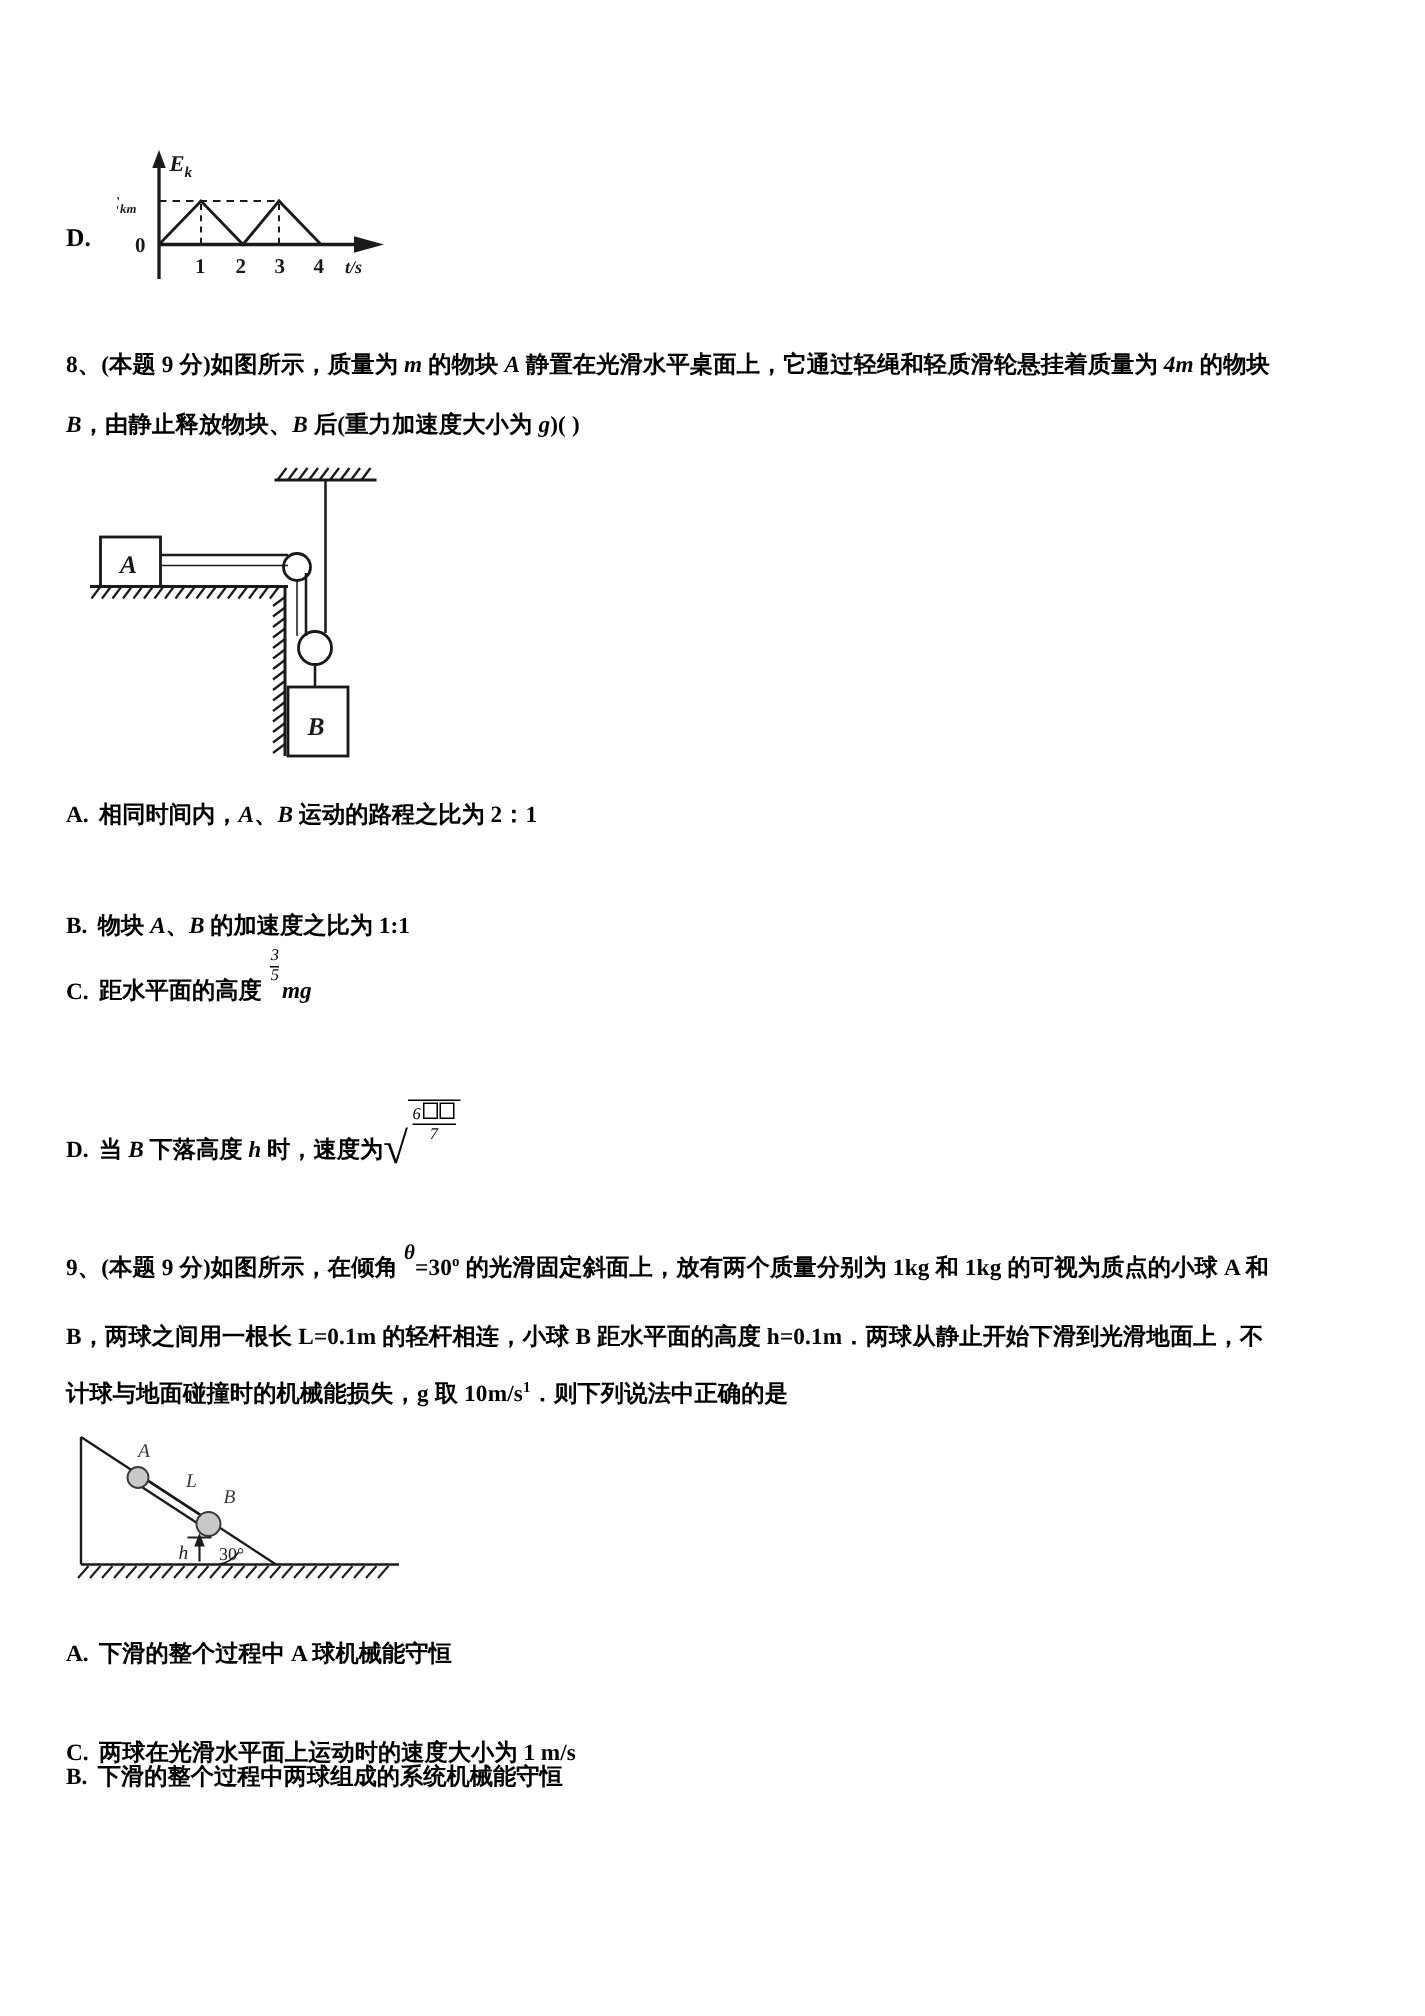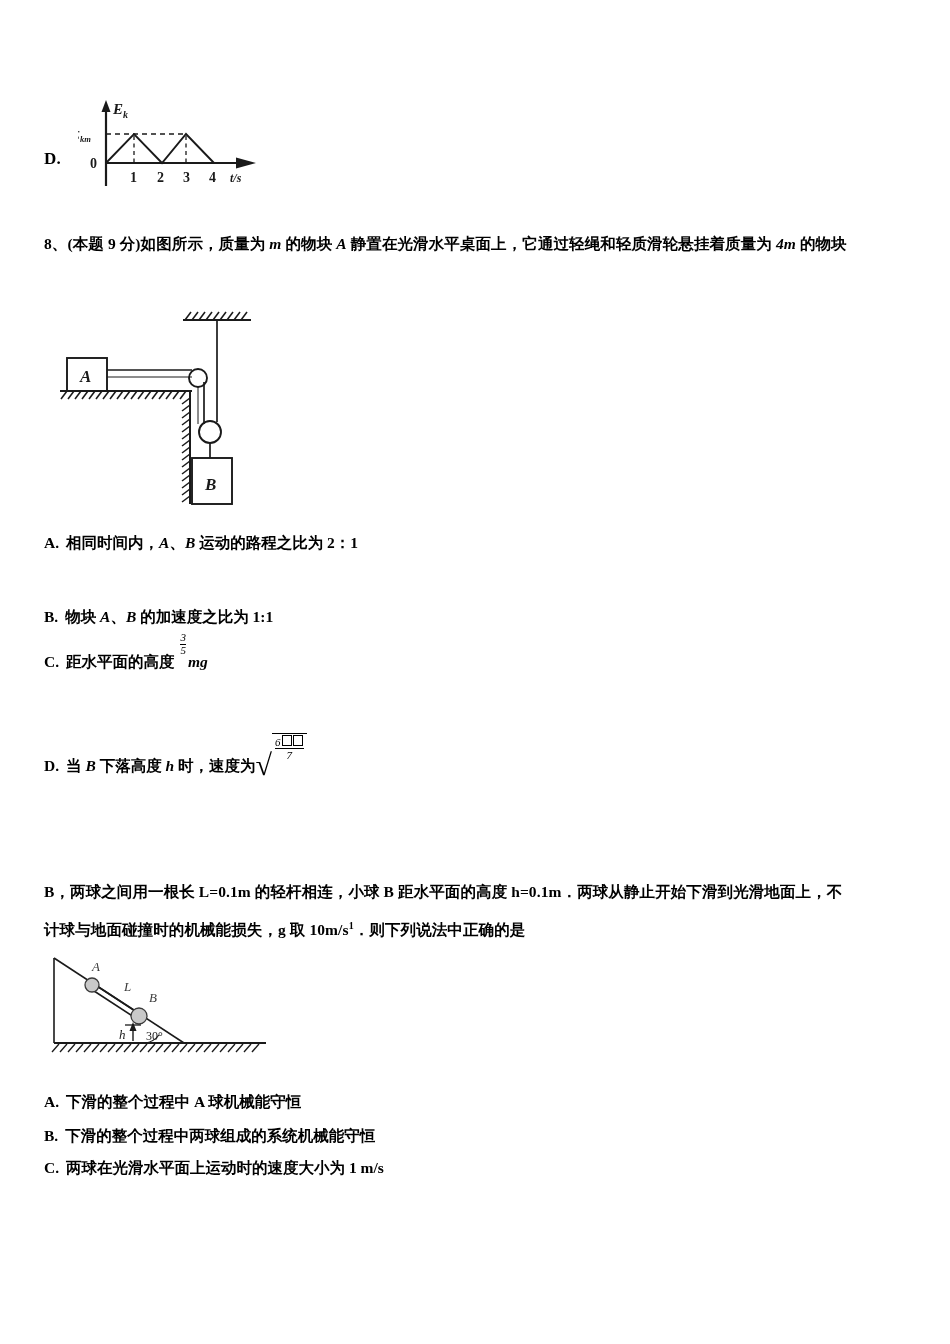--- a/index.html
+++ b/index.html
@@ -149,20 +149,23 @@
       <text x="105" y="90" font-family="Liberation Serif, serif" font-size="14" font-weight="bold" fill="#1a1a1a">3</text>
       <text x="131" y="90" font-family="Liberation Serif, serif" font-size="14" font-weight="bold" fill="#1a1a1a">4</text>
       <text x="152" y="90" font-family="Liberation Serif, serif" font-style="italic" font-size="12" font-weight="bold" fill="#1a1a1a">t/s</text>
     </svg>
   </div>
 
   <div class="txt" style="left:44px; top:232px;">
     <span>8、</span><span>(本题 9 分)</span><span>如图所示，质量为 </span><span class="it">m</span><span> 的物块 </span><span class="it">A</span><span> 静置在光滑水平桌面上，它通过轻绳和轻质滑轮悬挂着质量为 </span><span class="it">4m</span><span> 的物块</span>
   </div>
 
+  <div class="txt" style="left:44px; top:272px;">
+    <span class="it">B</span><span>，由静止释放物块、</span><span class="it">B</span><span> 后(重力加速度大小为 </span><span class="it">g</span><span>)(  )</span>
+  </div>
 
   <div class="fig" style="left:52px; top:308px;">
     <svg width="262" height="200" viewBox="0 0 262 200">
 
       <line class="ln" x1="131" y1="12" x2="199" y2="12" stroke-width="2"></line>
       <g stroke="#1a1a1a" stroke-width="1.6">
         <line x1="133" y1="12" x2="139" y2="4"></line>
         <line x1="140" y1="12" x2="146" y2="4"></line>
         <line x1="147" y1="12" x2="153" y2="4"></line>
         <line x1="154" y1="12" x2="160" y2="4"></line>
@@ -247,20 +250,23 @@
   </div>
 
   <div class="opt" style="left:44px; top:645px;">
     <span class="lab">C.</span><span>距水平面的高度 </span><span class="frac"><span class="num">3</span><span class="den">5</span></span><span class="it">mg</span>
   </div>
 
   <div class="opt" style="left:44px; top:745px;">
     <span class="lab">D.</span><span>当 </span><span class="it">B</span><span> 下落高度 </span><span class="it">h</span><span> 时，速度为</span><span class="sqrt"><span class="radsign">√</span><span class="radbody"><span class="rnum"><span>6</span><span class="tofu"></span><span class="tofu"></span></span><span class="rden">7</span></span></span>
   </div>
 
+  <div class="txt" style="left:44px; top:834px;">
+    <span>9、</span><span>(本题 9 分)</span><span>如图所示，在倾角 </span><span class="raise">θ</span><span>=30</span><span class="deg">o</span><span> 的光滑固定斜面上，放有两个质量分别为 1kg 和 1kg 的可视为质点的小球 A 和</span>
+  </div>
 
   <div class="txt" style="left:44px; top:880px;">B，两球之间用一根长 L=0.1m 的轻杆相连，小球 B 距水平面的高度 h=0.1m．两球从静止开始下滑到光滑地面上，不</div>
 
   <div class="txt" style="left:44px; top:918px;">
     <span>计球与地面碰撞时的机械能损失，g 取 10m/s</span><span class="sup">1</span><span>．则下列说法中正确的是</span>
   </div>
 
   <div class="fig" style="left:36px; top:944px;">
     <svg width="250" height="122" viewBox="0 0 250 122">
 
@@ -314,20 +320,20 @@
       <text x="83" y="95" font-family="Liberation Serif, serif" font-style="italic" font-size="13" fill="#1a1a1a">h</text>
 
       <path class="ln" d="M 110 99 A 22 22 0 0 0 123 91" stroke-width="1.2"></path>
       <text x="110" y="96" font-family="Liberation Serif, serif" font-size="12" fill="#1a1a1a">30°</text>
     </svg>
   </div>
 
   <div class="opt" style="left:44px; top:1092px;">
     <span class="lab">A.</span><span>下滑的整个过程中 A 球机械能守恒</span>
   </div>
-  <div class="opt" style="left:44px; top:1126px;">
+  <div class="opt" style="left:44px; top:1174px;">
     <span class="lab">B.</span><span>下滑的整个过程中两球组成的系统机械能守恒</span>
   </div>
   <div class="opt" style="left:44px; top:1158px;text-align:right;">
     <span class="lab">C.</span><span>两球在光滑水平面上运动时的速度大小为 1 m/s</span>
   </div>
 
 </div>
 
 </body></html>

